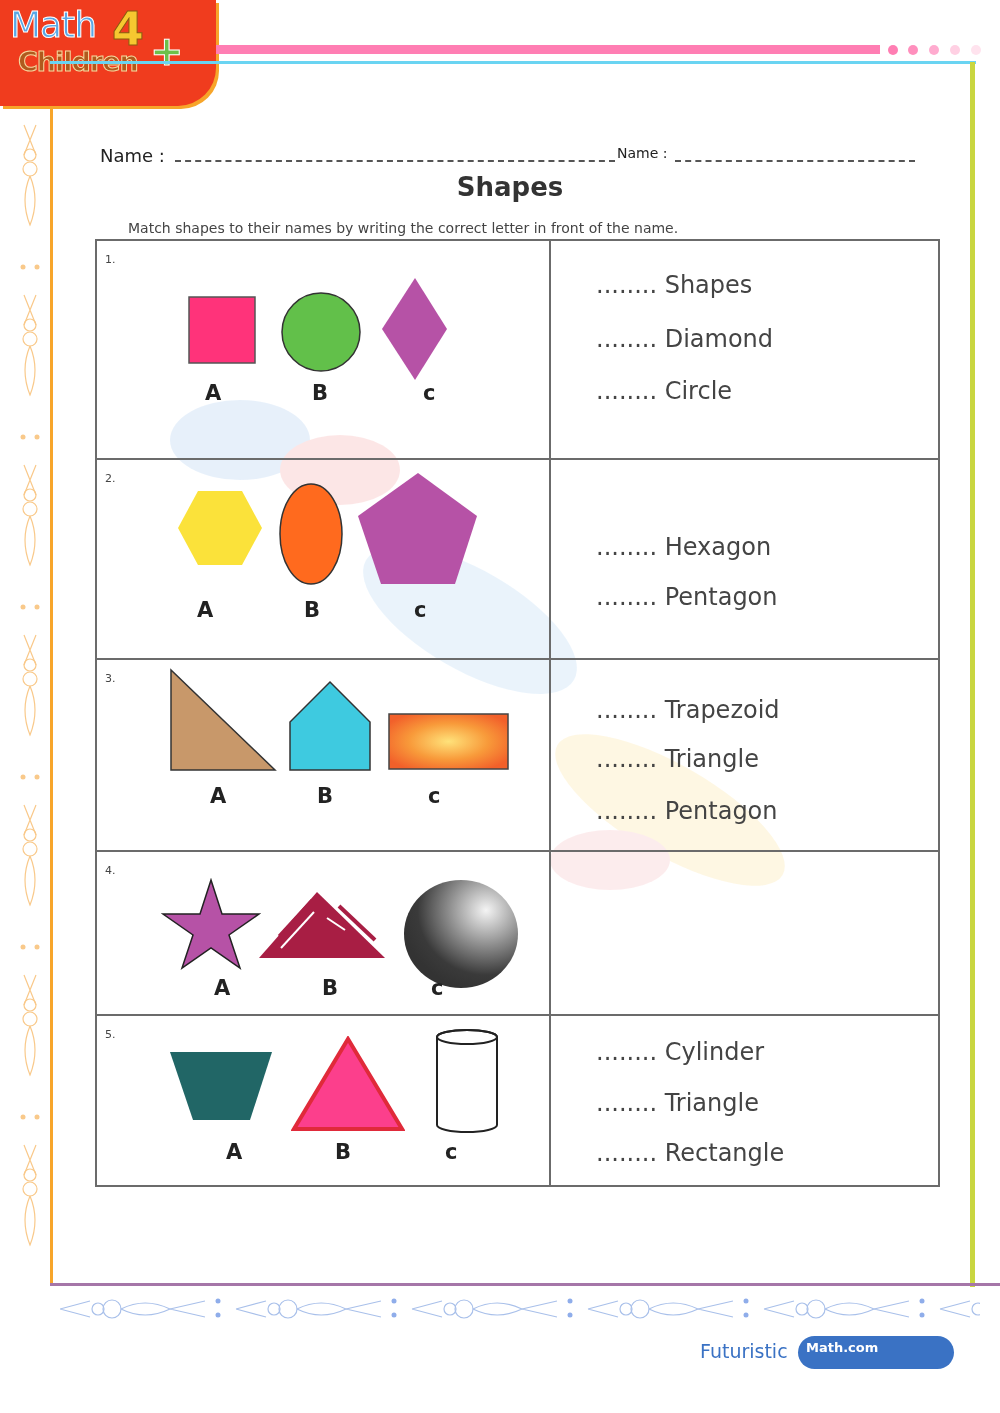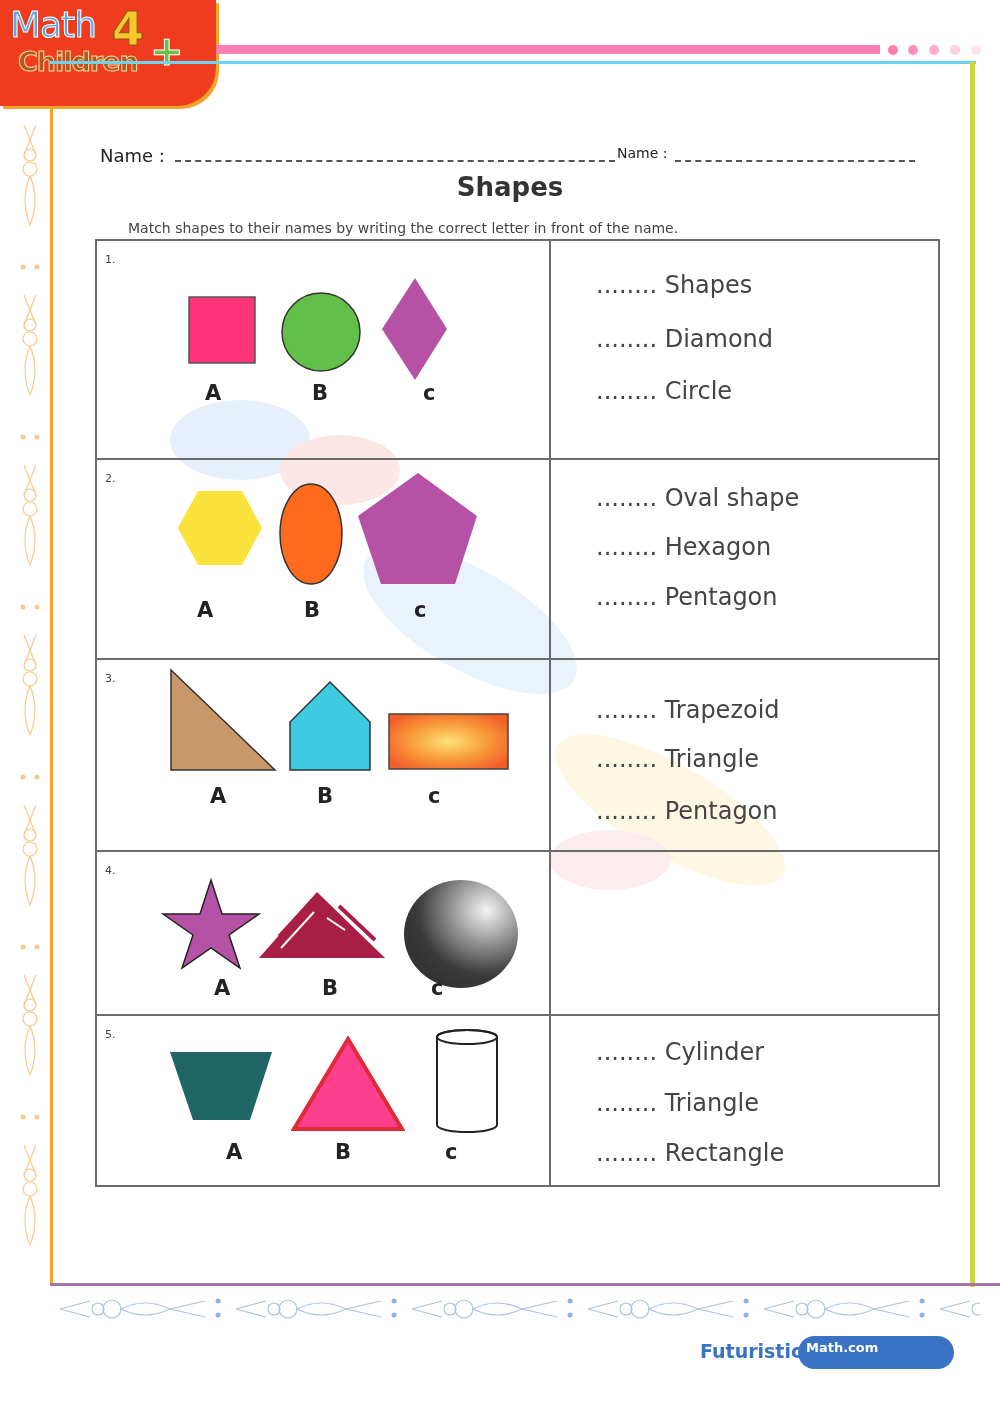--- a/index.html
+++ b/index.html
@@ -44,21 +44,21 @@
   .cell-right { position:absolute; left:454px; top:0; width:387px; height:100%; }
   .qnum { position:absolute; left:8px; top:12px; font-size:11px; color:#444; }
   .shape { position:absolute; }
   .letter { position:absolute; font-size:21px; font-weight:bold; color:#222; }
   .match { position:absolute; left:45px; font-size:24px; color:#444; white-space:nowrap; }
   .match .dots { letter-spacing:0; }
 
   
   .footer-orn { left:60px; top:1295px; width:920px; height:28px; }
   .brand { left:700px; top:1336px; height:34px; }
-  .brand-a { position:absolute; left:0; top:4px; font-size:19px; font-weight:bold; color:#3a72c4; white-space:nowrap; }
+  .brand-a { position:absolute; left:0; top:4px; font-size:19px; font-weight:normal; color:#3a72c4; white-space:nowrap; }
   .brand-pill { position:absolute; left:98px; top:0; width:156px; height:33px; background:#3a72c4; border-radius:17px; }
   .brand-b { position:absolute; left:106px; top:4px; font-size:13px; font-weight:bold; color:#fff; white-space:nowrap; }
 
   .watermark { left:150px; top:380px; width:800px; height:620px; opacity:0.18; pointer-events:none; }
 </style>
 </head>
 <body>
 
 <div class="abs logo"></div>
 <div class="abs logo-math">Math</div>
@@ -158,21 +158,20 @@
         <ellipse cx="33" cy="52" rx="31" ry="50" fill="#ff6a1e" stroke="#333" stroke-width="1.5"></ellipse>
         </svg>
       <svg class="shape" style="left:260px;top:12px" width="122" height="114">
         <polygon points="61,1 120,44 98,112 24,112 1,44" fill="#b652a6"></polygon>
         </svg>
       <span class="letter" style="left:100px;top:138px">A</span>
       <span class="letter" style="left:207px;top:138px">B</span>
       <span class="letter" style="left:317px;top:138px">c</span>
     </div>
     <div class="cell-right">
-      <div class="match" style="top:24px"><span class="dots">........</span> <span>Oval shape</span></div>
       <div class="match" style="top:73px"><span class="dots">........</span> <span>Hexagon</span></div>
       <div class="match" style="top:123px"><span class="dots">........</span> <span>Pentagon</span></div>
     </div>
   </div>
 
   <div class="row" style="top:419px;height:190px">
     <div class="cell-left">
       <span class="qnum">3.</span>
       <svg class="shape" style="left:72px;top:8px" width="108" height="104">
         <polygon points="2,2 2,102 106,102" fill="#c8986a" stroke="#333" stroke-width="1.5"></polygon>

